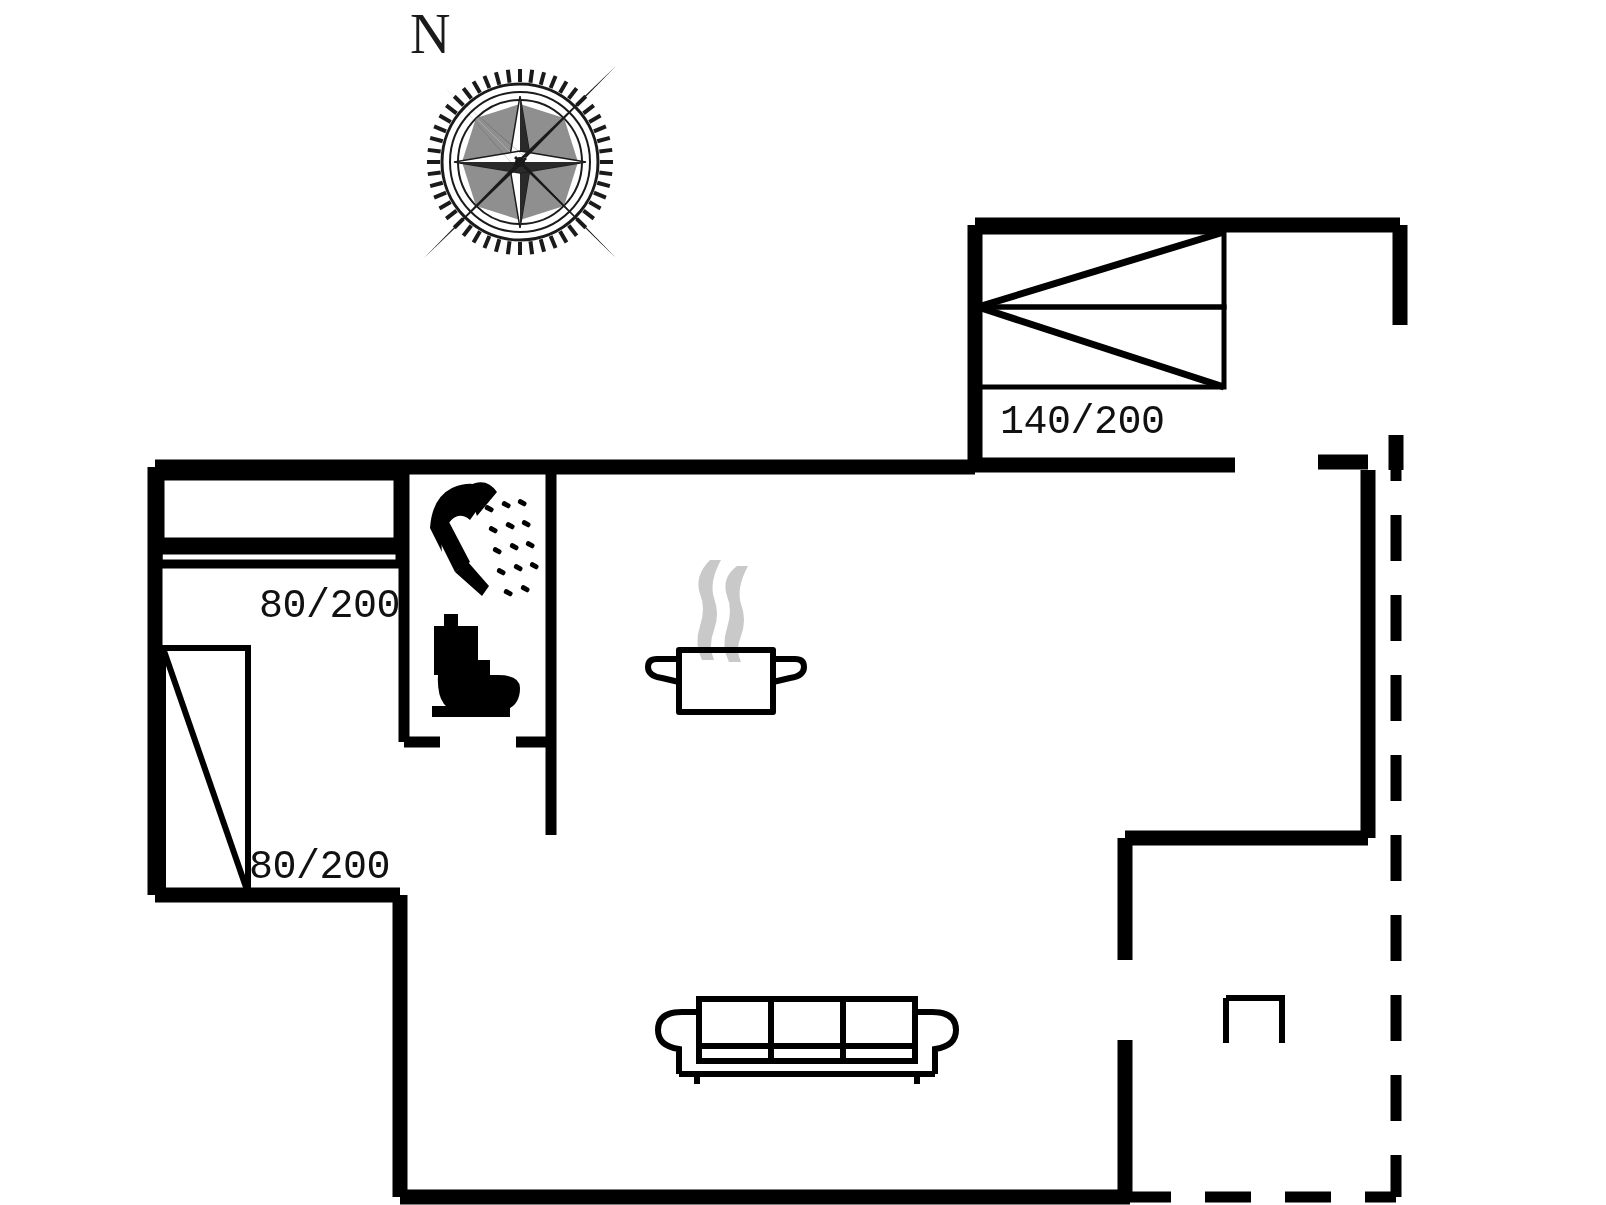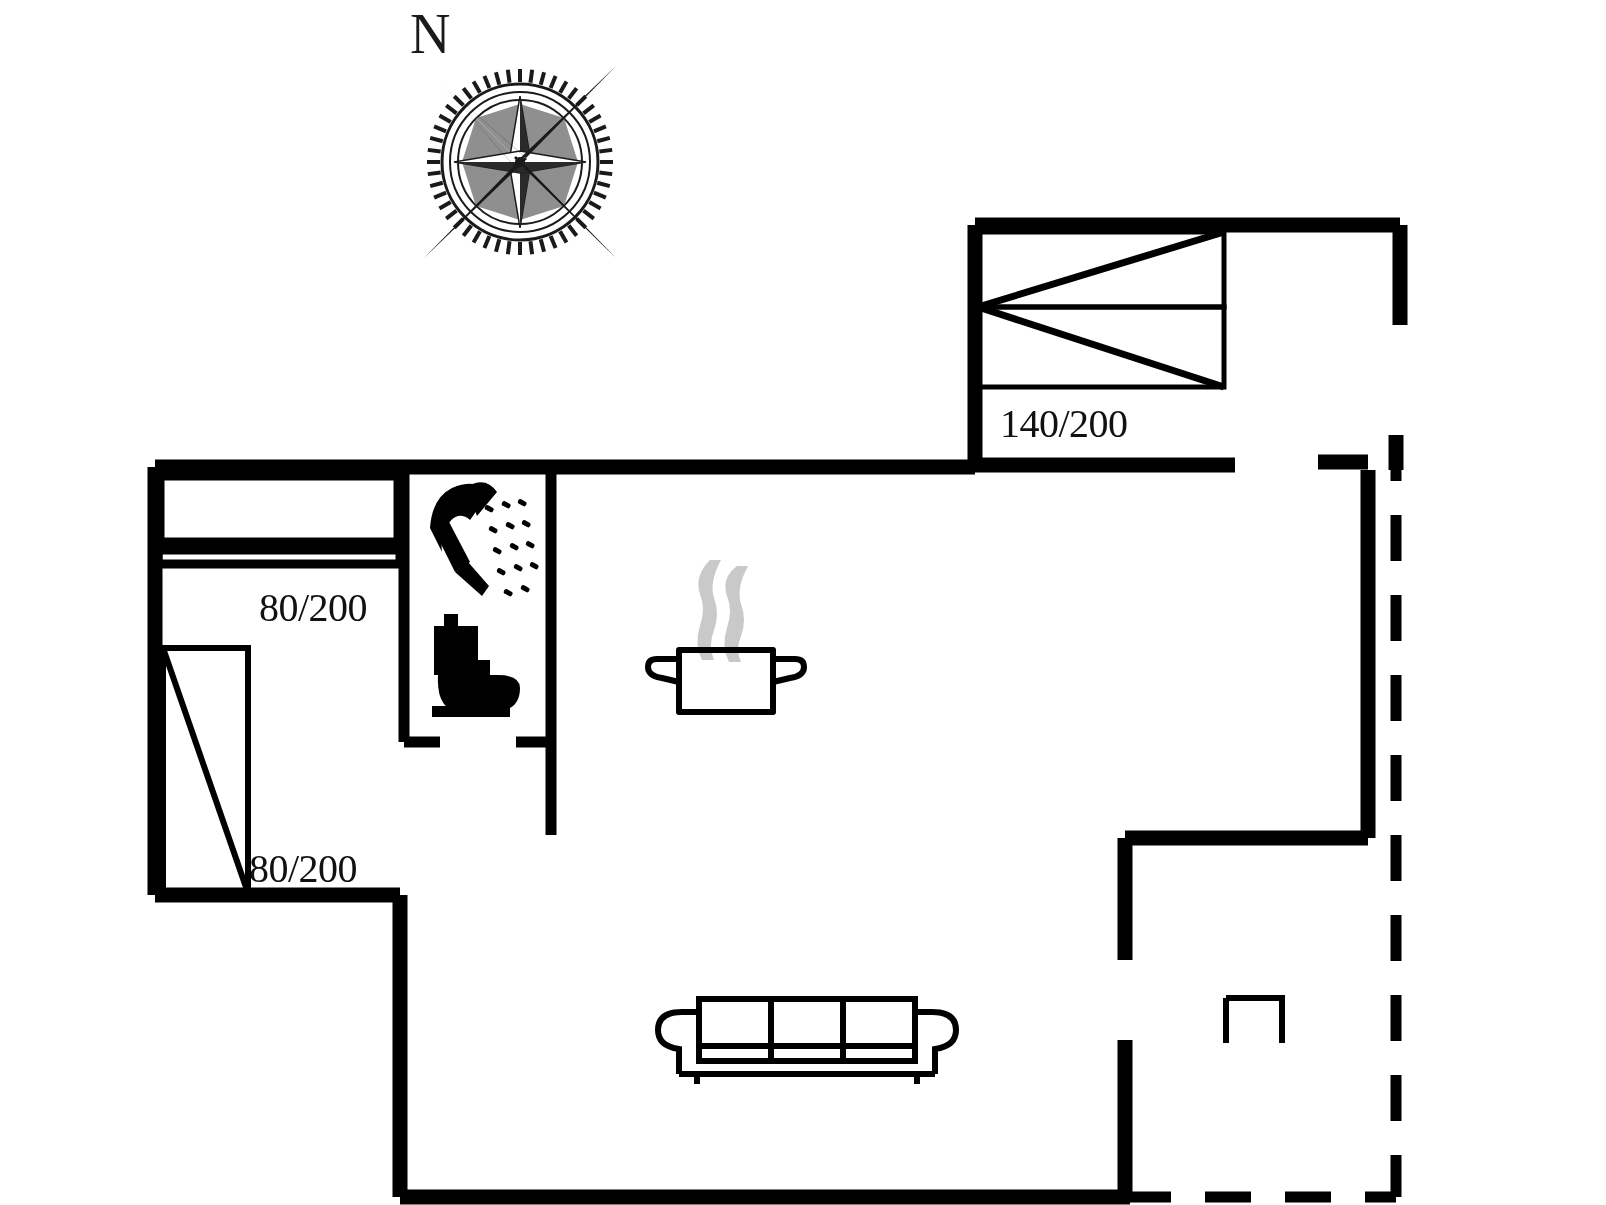--- a/index.html
+++ b/index.html
@@ -22,21 +22,21 @@
   }
   #plan-svg {
     position: absolute;
     left: 0;
     top: 0;
     width: 1606px;
     height: 1205px;
   }
   .dim-label {
     position: absolute;
-    font-family: Liberation Serif, serif;
+    font-family: Liberation Mono, monospace;
     font-size: 40px;
     color: #111111;
     white-space: nowrap;
     letter-spacing: -0.5px;
   }
   #label-140-200 { left: 1000px; top: 400px; }
   #label-80-200-top { left: 259px; top: 584px; }
   #label-80-200-bottom { left: 249px; top: 845px; }
   #compass-letter {
     position: absolute;

